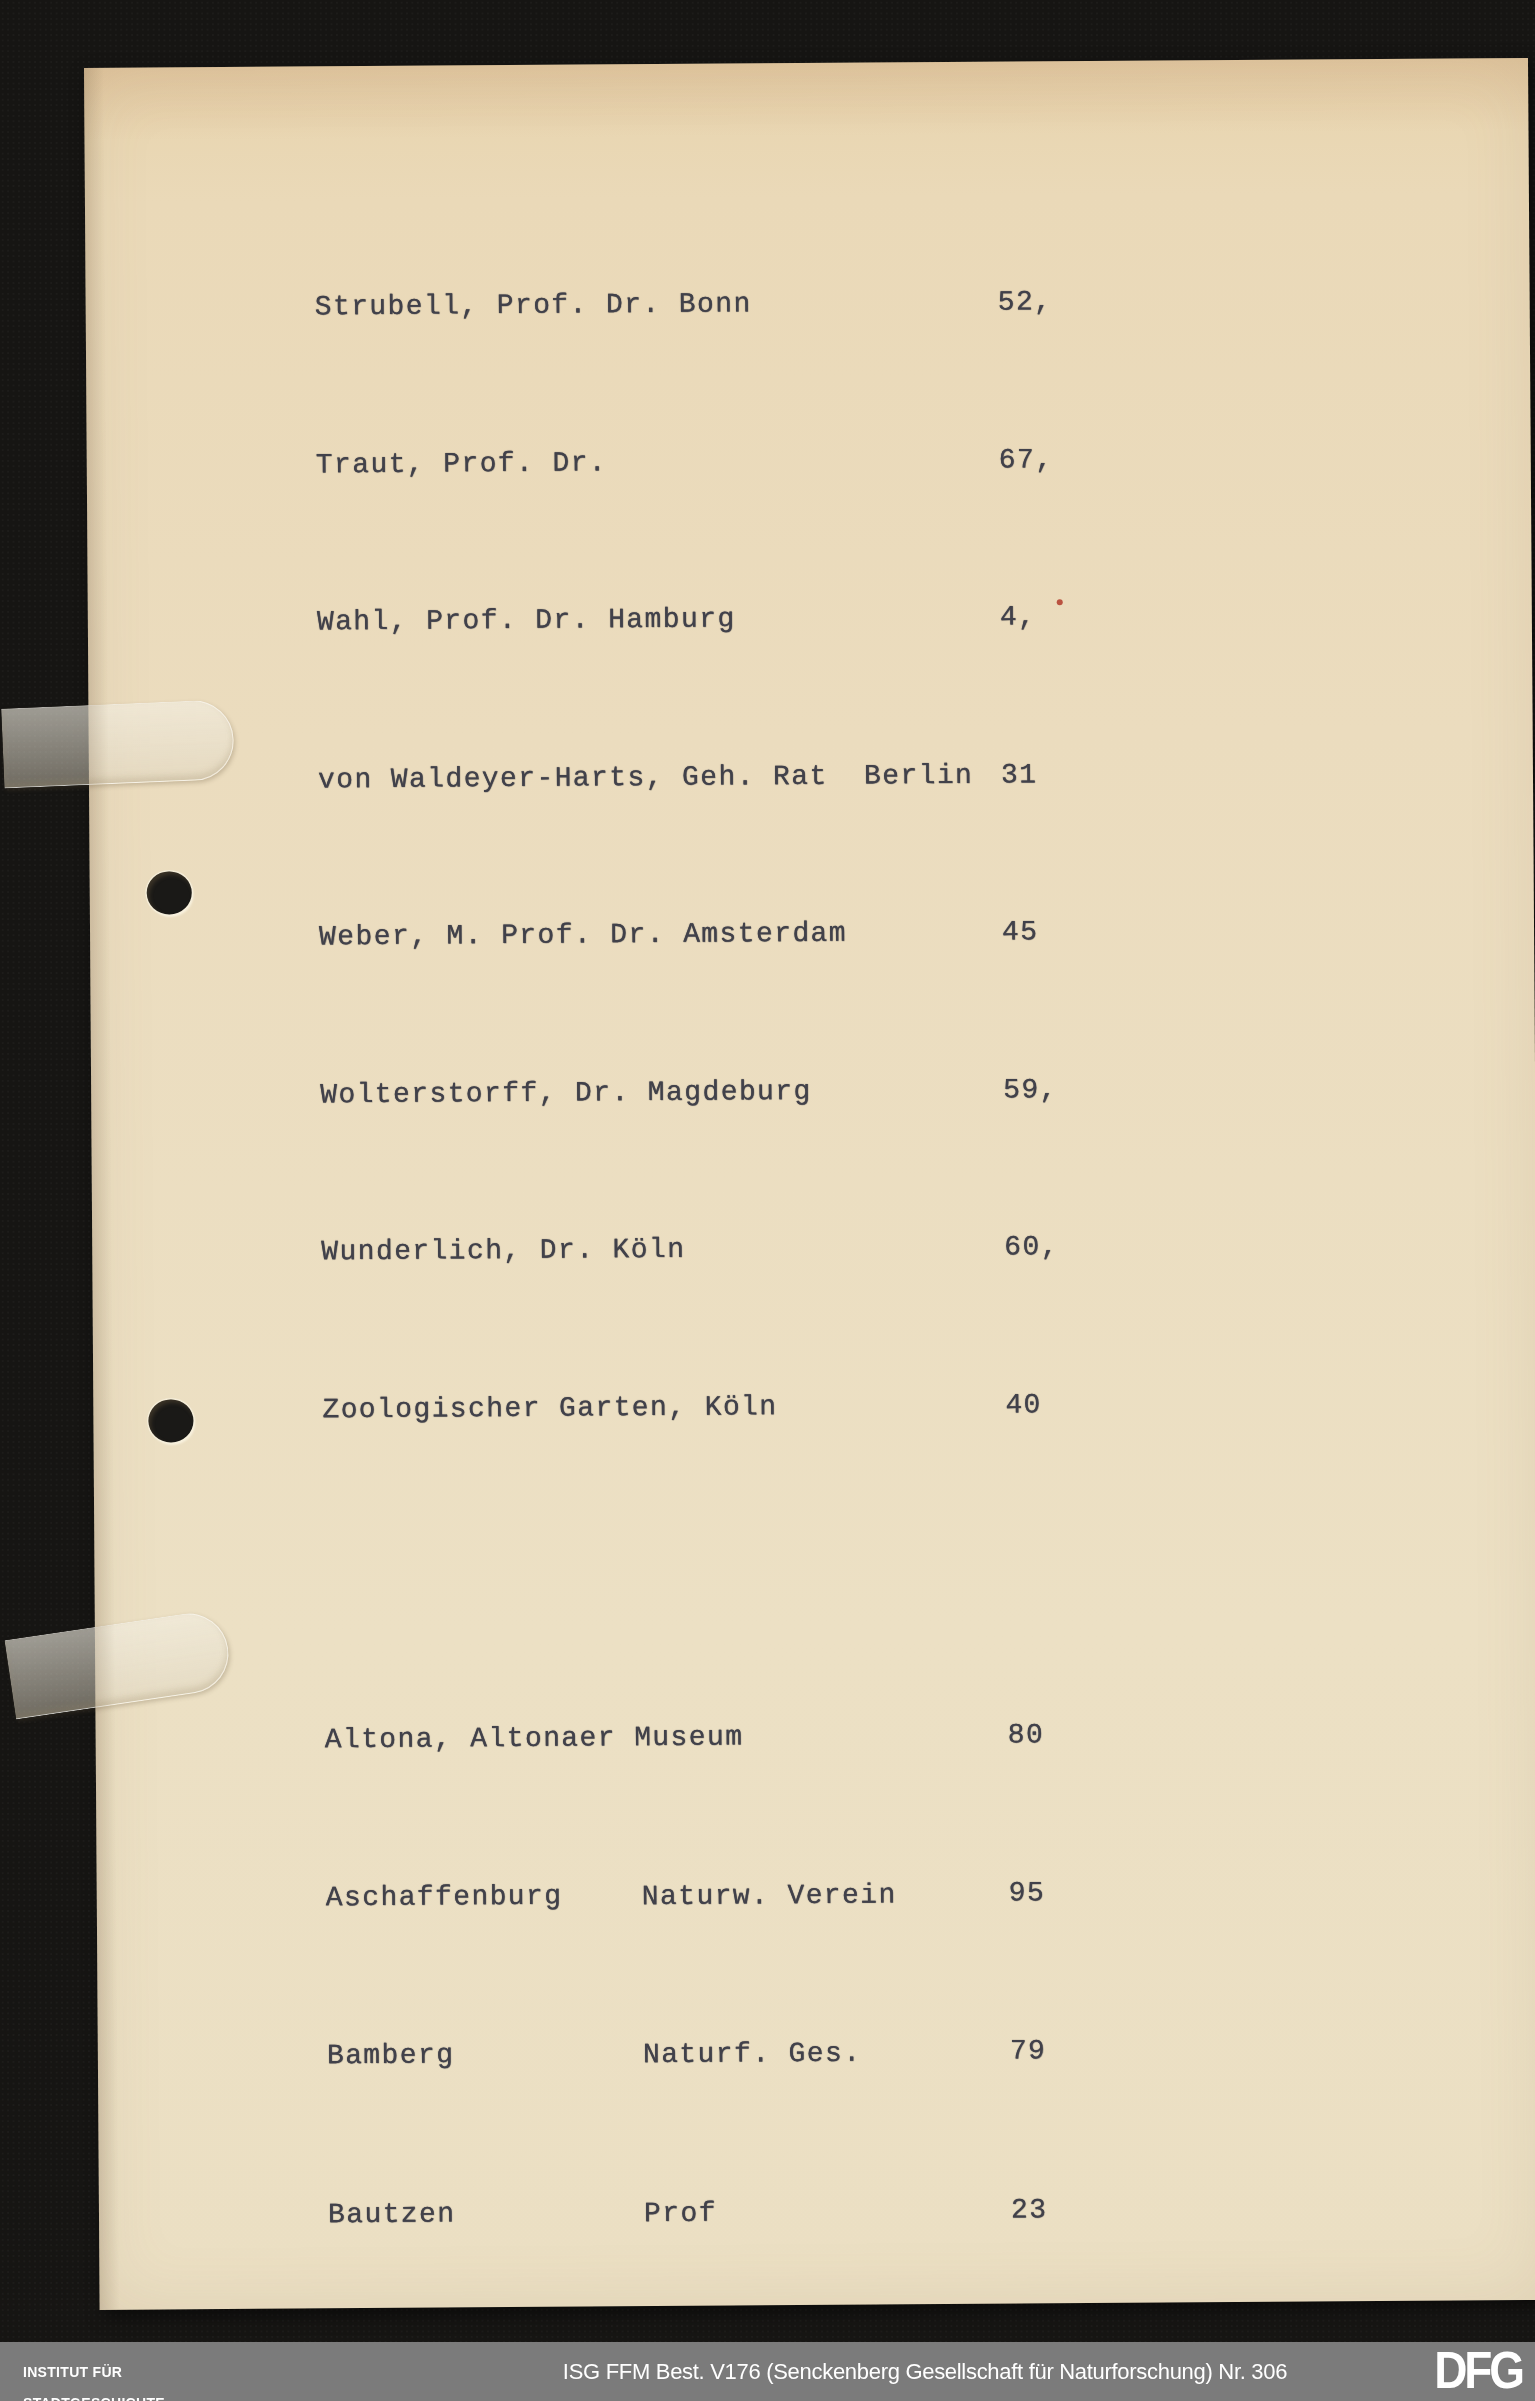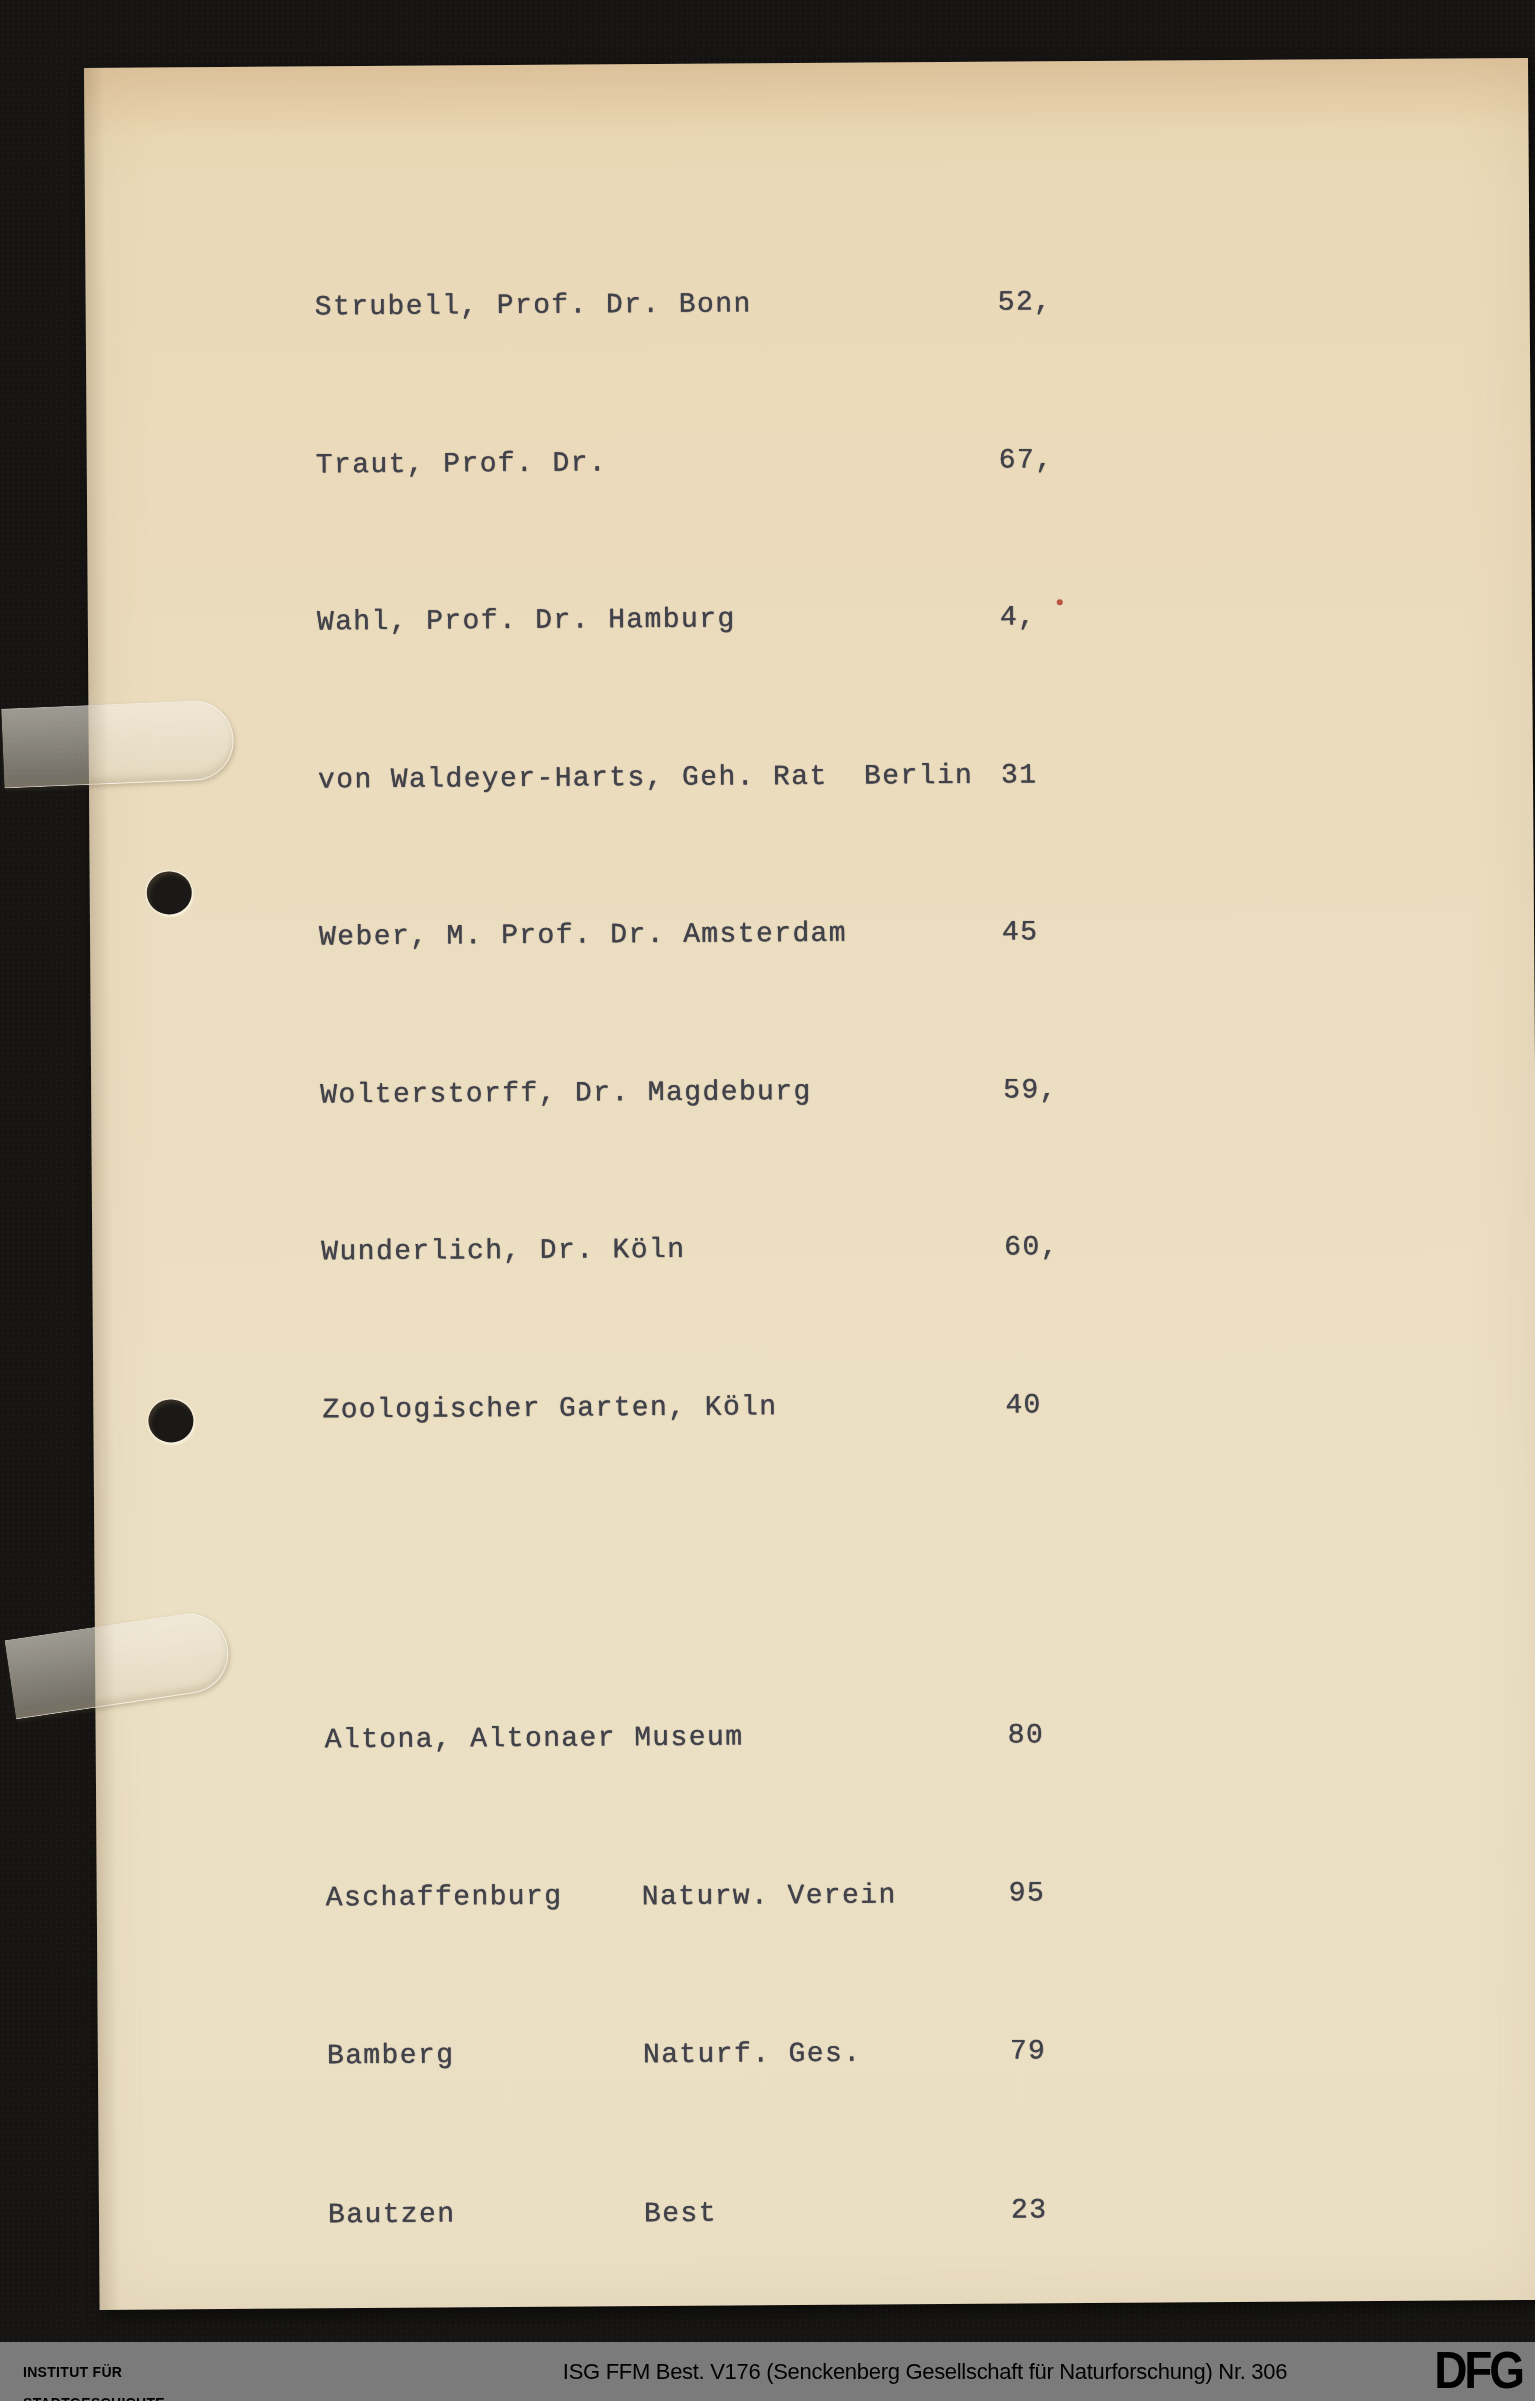--- a/index.html
+++ b/index.html
@@ -66,21 +66,21 @@
     background:linear-gradient(180deg, rgba(242,238,226,0.62), rgba(222,214,195,0.45));
     border:1.5px solid rgba(255,255,255,0.45);border-left:none;
     box-shadow:1.5px 2.3px 4.6px rgba(90,75,50,0.25), inset 0 -4.6px 6.1px rgba(150,135,105,0.25);
   }
   .clip.c1{left:-86px;top:636px;width:230px;transform:rotate(-2deg);}
   .clip.c2{left:-86px;top:1556px;width:219px;transform:rotate(-8deg);}
   .speck{position:absolute;width:6.1px;height:6.1px;border-radius:50%;background:#b23a2a;left:969px;top:538px;opacity:0.85;}
   
   .footer{
     position:absolute;left:0;top:2342px;width:1536px;height:59px;
-    background:#7b7b7b;color:#000000;
+    background:#7b7b7b;color:#ffffff;
   }
   .isg-logo{
     position:absolute;left:23px;top:7px;line-height:1.12;letter-spacing:0.3px;
     font-size:14px;font-weight:bold;white-space:pre-line;
   }
   .ref{
     position:absolute;left:925px;top:50%;transform:translate(-50%,-50%);
     font-size:22px;letter-spacing:-0.3px;white-space:nowrap;
   }
   .dfg{
@@ -154,21 +154,21 @@
       </div>
     
       <div class="place-row">
         <span class="c1">Bamberg</span>
         <span class="c2"><span>Naturf. Ges.</span><span class="hand"></span></span>
         <span class="c3">79</span>
       </div>
     
       <div class="place-row">
         <span class="c1">Bautzen</span>
-        <span class="c2"><span>Best</span><span class="hand"></span></span>
+        <span class="c2"><span>Prof</span><span class="hand"></span></span>
         <span class="c3">23</span>
       </div>
     
       <div class="place-row">
         <span class="c1">Berlin</span>
         <span class="c2"><span>Deutsch. Fisch-Ver.</span><span class="hand"></span></span>
         <span class="c3">33</span>
       </div>
     
       

